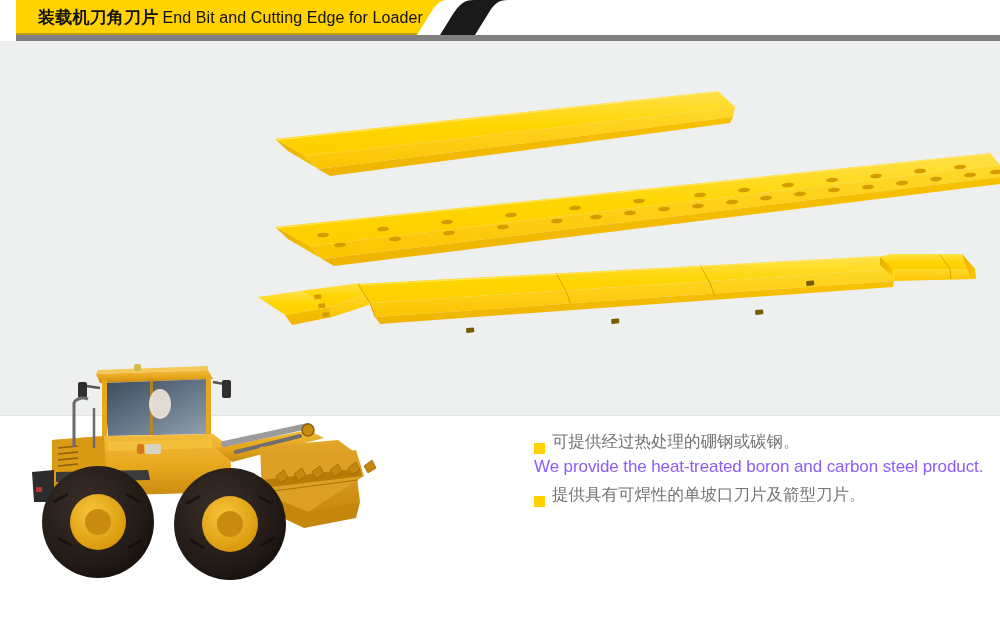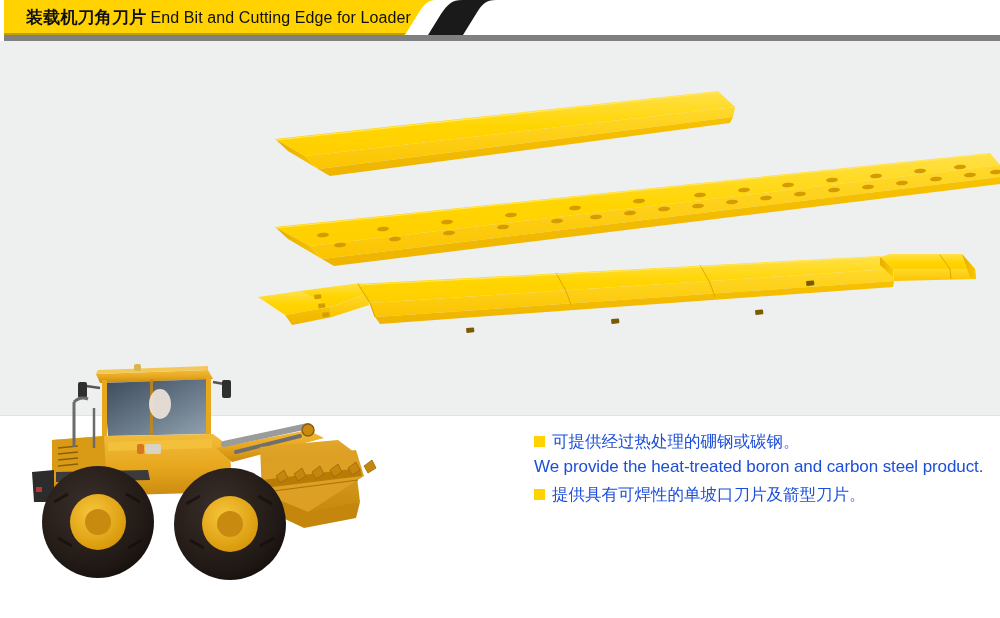--- a/index.html
+++ b/index.html
@@ -10,21 +10,21 @@
   body {
     width: 1000px; height: 618px;
     position: relative; overflow: hidden;
     font-family: "Liberation Sans", sans-serif;
     -webkit-font-smoothing: antialiased;
   }
 
   
   .header {
     position: absolute;
-    left: 4px; top: 0;
+    left: 16px; top: 0;
     width: 816px; height: 42px;
     z-index: 30;
   }
   .header-svg {
     position: absolute; left: 0; top: 0;
     width: 1000px; height: 42px;
     display: block;
   }
   .header-title {
     position: absolute;
@@ -85,36 +85,36 @@
 
   
   .features {
     position: absolute;
     left: 534px; top: 428px;
     width: 462px;
     z-index: 25;
   }
   .feature-cn {
     font-size: 16.5px;
-    color: #1d4ed8;
+    color: #737373;
     line-height: 26px;
     white-space: nowrap;
     display: flex;
-    align-items: center;
+    align-items: flex-end;
   }
   .bullet {
     display: inline-block;
     width: 11px; height: 11px;
     background: #FFD200;
     margin-right: 7px;
     flex: 0 0 auto;
   }
   .feature-en {
     font-size: 17px;
-    color: #1d4ed8;
+    color: #8b5cf6;
     line-height: 25px;
     font-weight: normal;
     letter-spacing: -0.1px;
   }
   .feature-block + .feature-block { margin-top: 2px; }
 </style>
 </head>
 <body>
 
 <div class="header">

